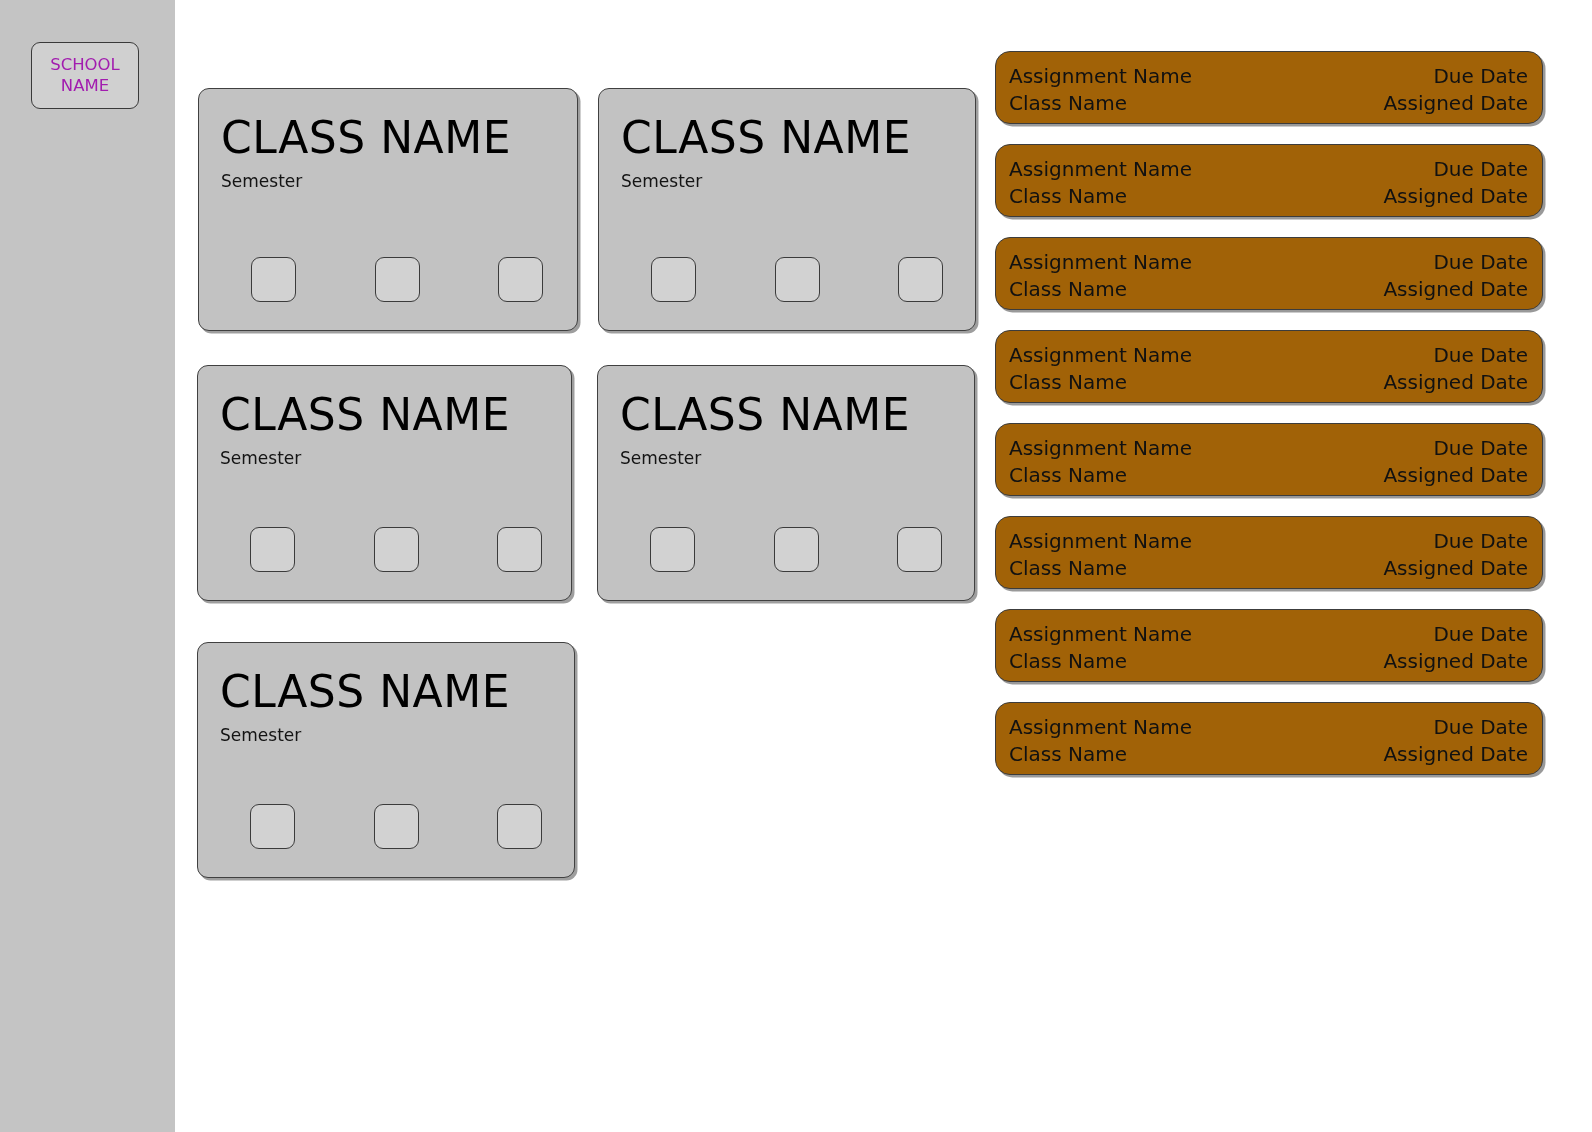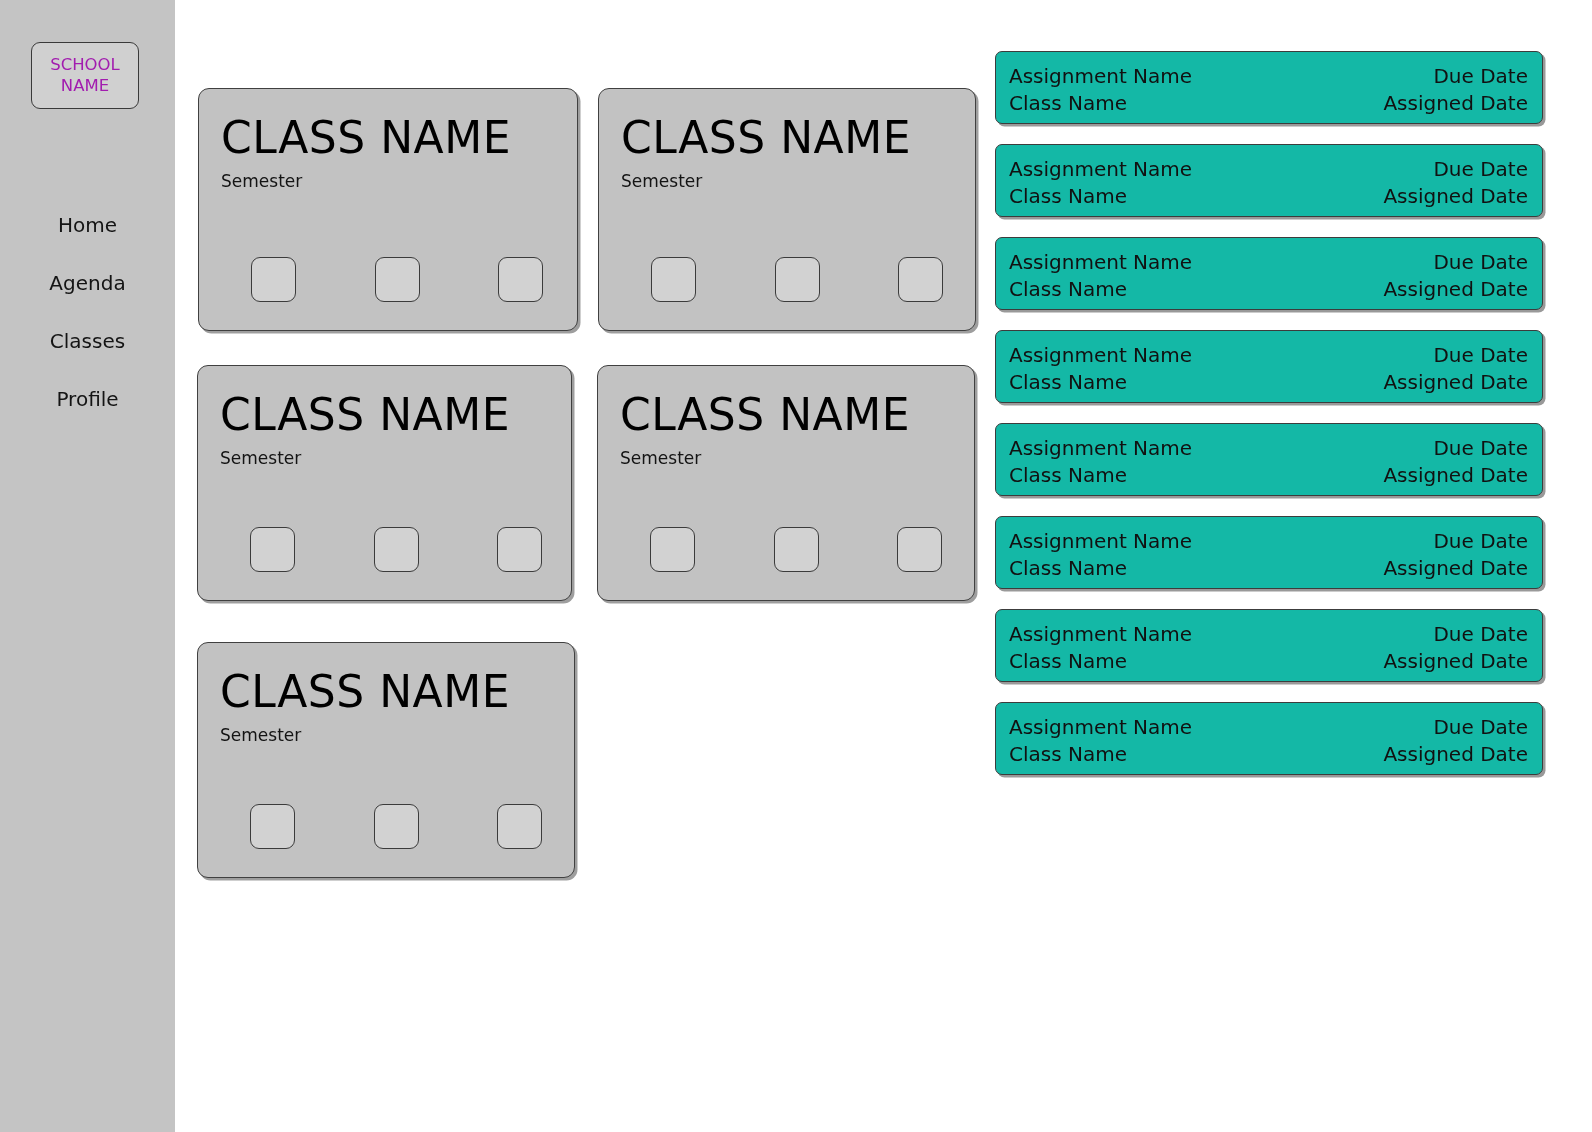--- a/index.html
+++ b/index.html
@@ -125,23 +125,23 @@
     border-bottom: 1.6px solid #8a8a8a;
     line-height: 1.1;
   }
   #assignment-list {
     margin-top: 13px;
   }
   .assignment-card {
     position: relative;
     height: 73px;
     margin-bottom: 20px;
-    background: #14b8a6;
+    background: #a16207;
     border: 1.6px solid #3c3c3c;
-    border-radius: 7px;
+    border-radius: 15px;
     box-sizing: border-box;
     box-shadow: 2.5px 2.5px 0 rgba(0,0,0,0.40);
     padding: 11px 14px 0 13px;
   }
   .assignment-row {
     display: flex;
     justify-content: space-between;
     align-items: baseline;
     font-size: 20px;
     color: #111111;
@@ -151,34 +151,20 @@
 </head>
 <body>
 
 <div id="sidebar">
 
   <div id="logo-box">
     <span>SCHOOL</span>
     <span>NAME</span>
   </div>
 
-  <nav id="nav">
-    <div class="nav-item">
-      <span>Home</span>
-    </div>
-    <div class="nav-item">
-      <span>Agenda</span>
-    </div>
-    <div class="nav-item">
-      <span>Classes</span>
-    </div>
-    <div class="nav-item">
-      <span>Profile</span>
-    </div>
-  </nav>
 
 </div>
 
 <div id="class-grid">
 
   <div class="class-card" style="left: 2px; top: 1px; width: 380px; height: 243px;">
     <div class="card-title">CLASS NAME</div>
     <div class="card-sub">Semester</div>
     <div class="card-chips">
       <div class="chip"></div>

